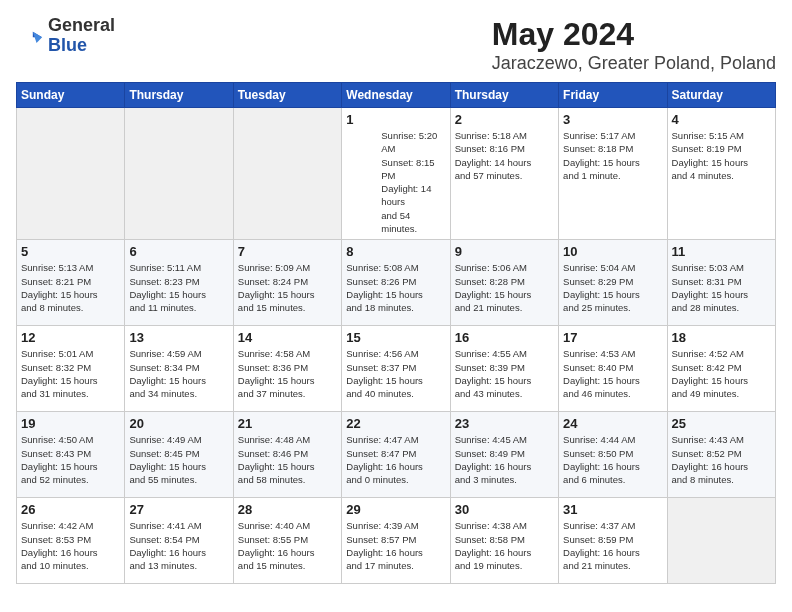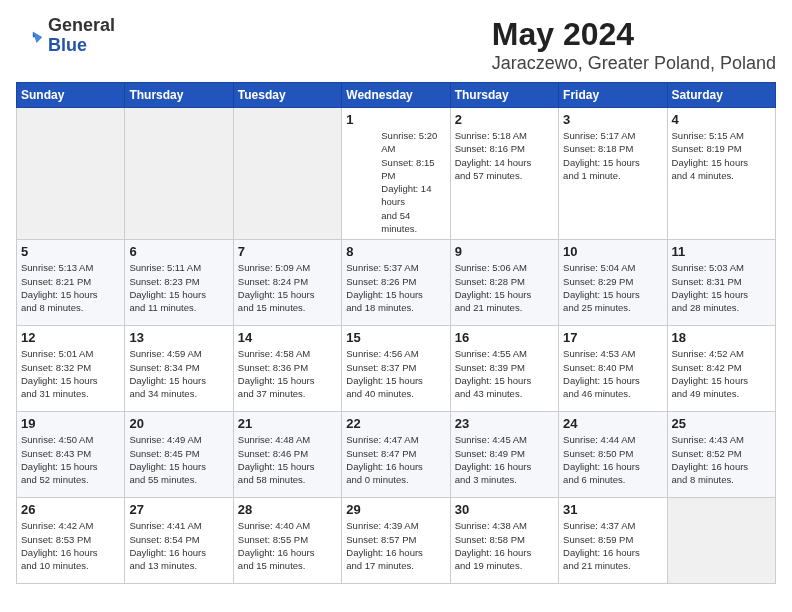--- a/index.html
+++ b/index.html
@@ -170,21 +170,21 @@
         </td>
         <td>
           <div class="day-number">7</div>
           <div class="cell-info" style="white-space: pre-line;">Sunrise: 5:09 AM
 Sunset: 8:24 PM
 Daylight: 15 hours
 and 15 minutes.</div>
         </td>
         <td>
           <div class="day-number">8</div>
-          <div class="cell-info" style="white-space: pre-line;">Sunrise: 5:37 AM
+          <div class="cell-info" style="white-space: pre-line;">Sunrise: 5:08 AM
 Sunset: 8:26 PM
 Daylight: 15 hours
 and 18 minutes.</div>
         </td>
         <td>
           <div class="day-number">9</div>
           <div class="cell-info" style="white-space: pre-line;">Sunrise: 5:06 AM
 Sunset: 8:28 PM
 Daylight: 15 hours
 and 21 minutes.</div>

